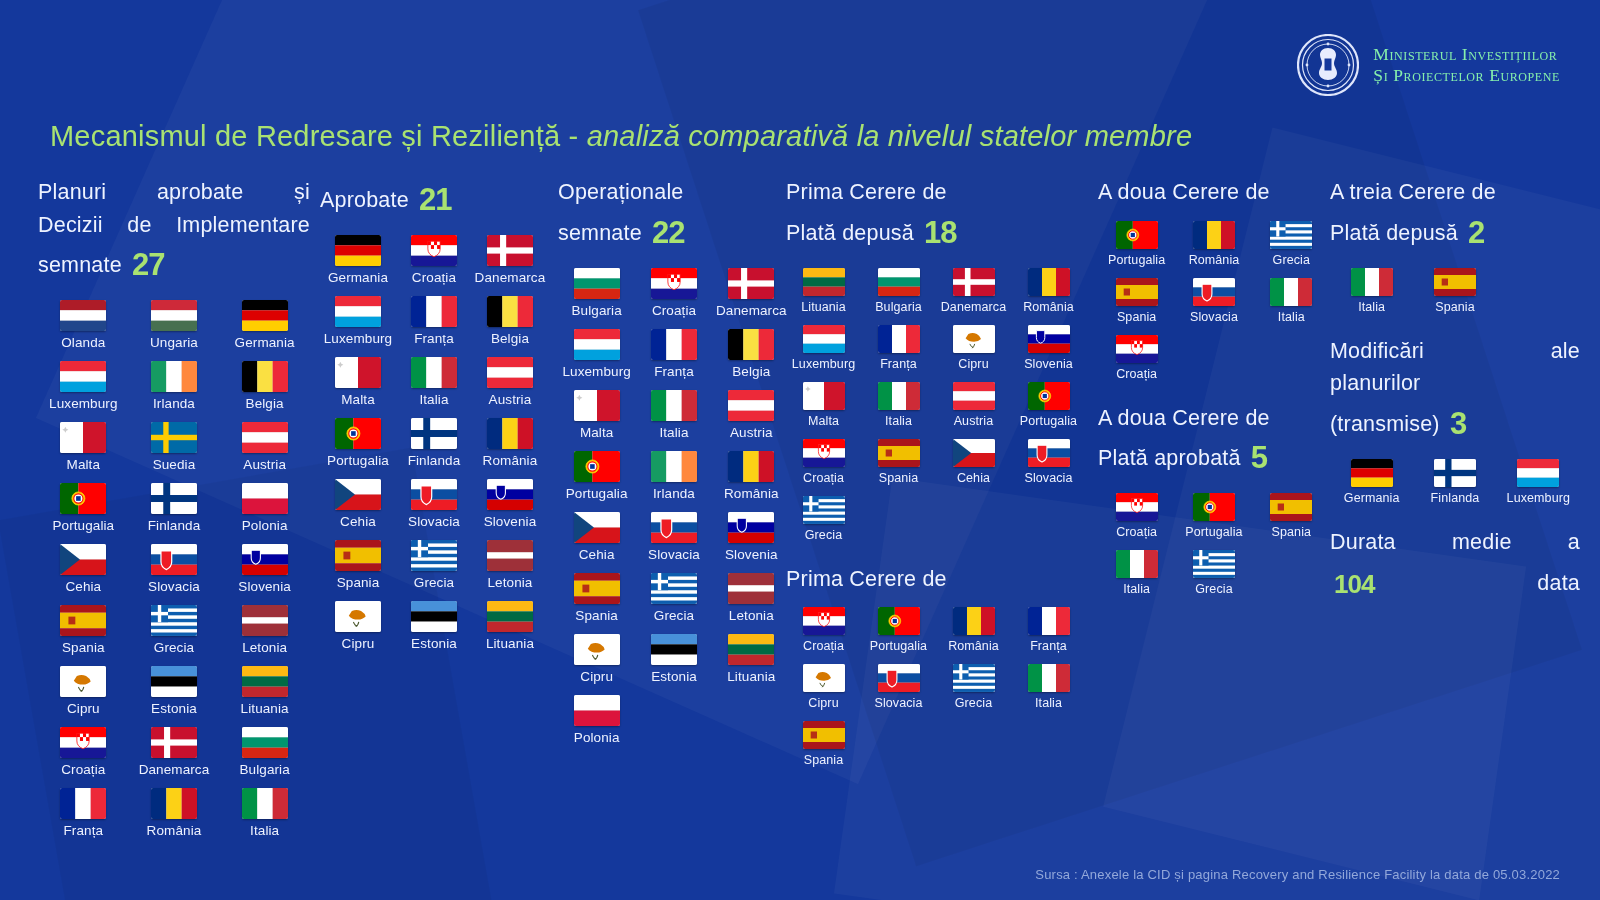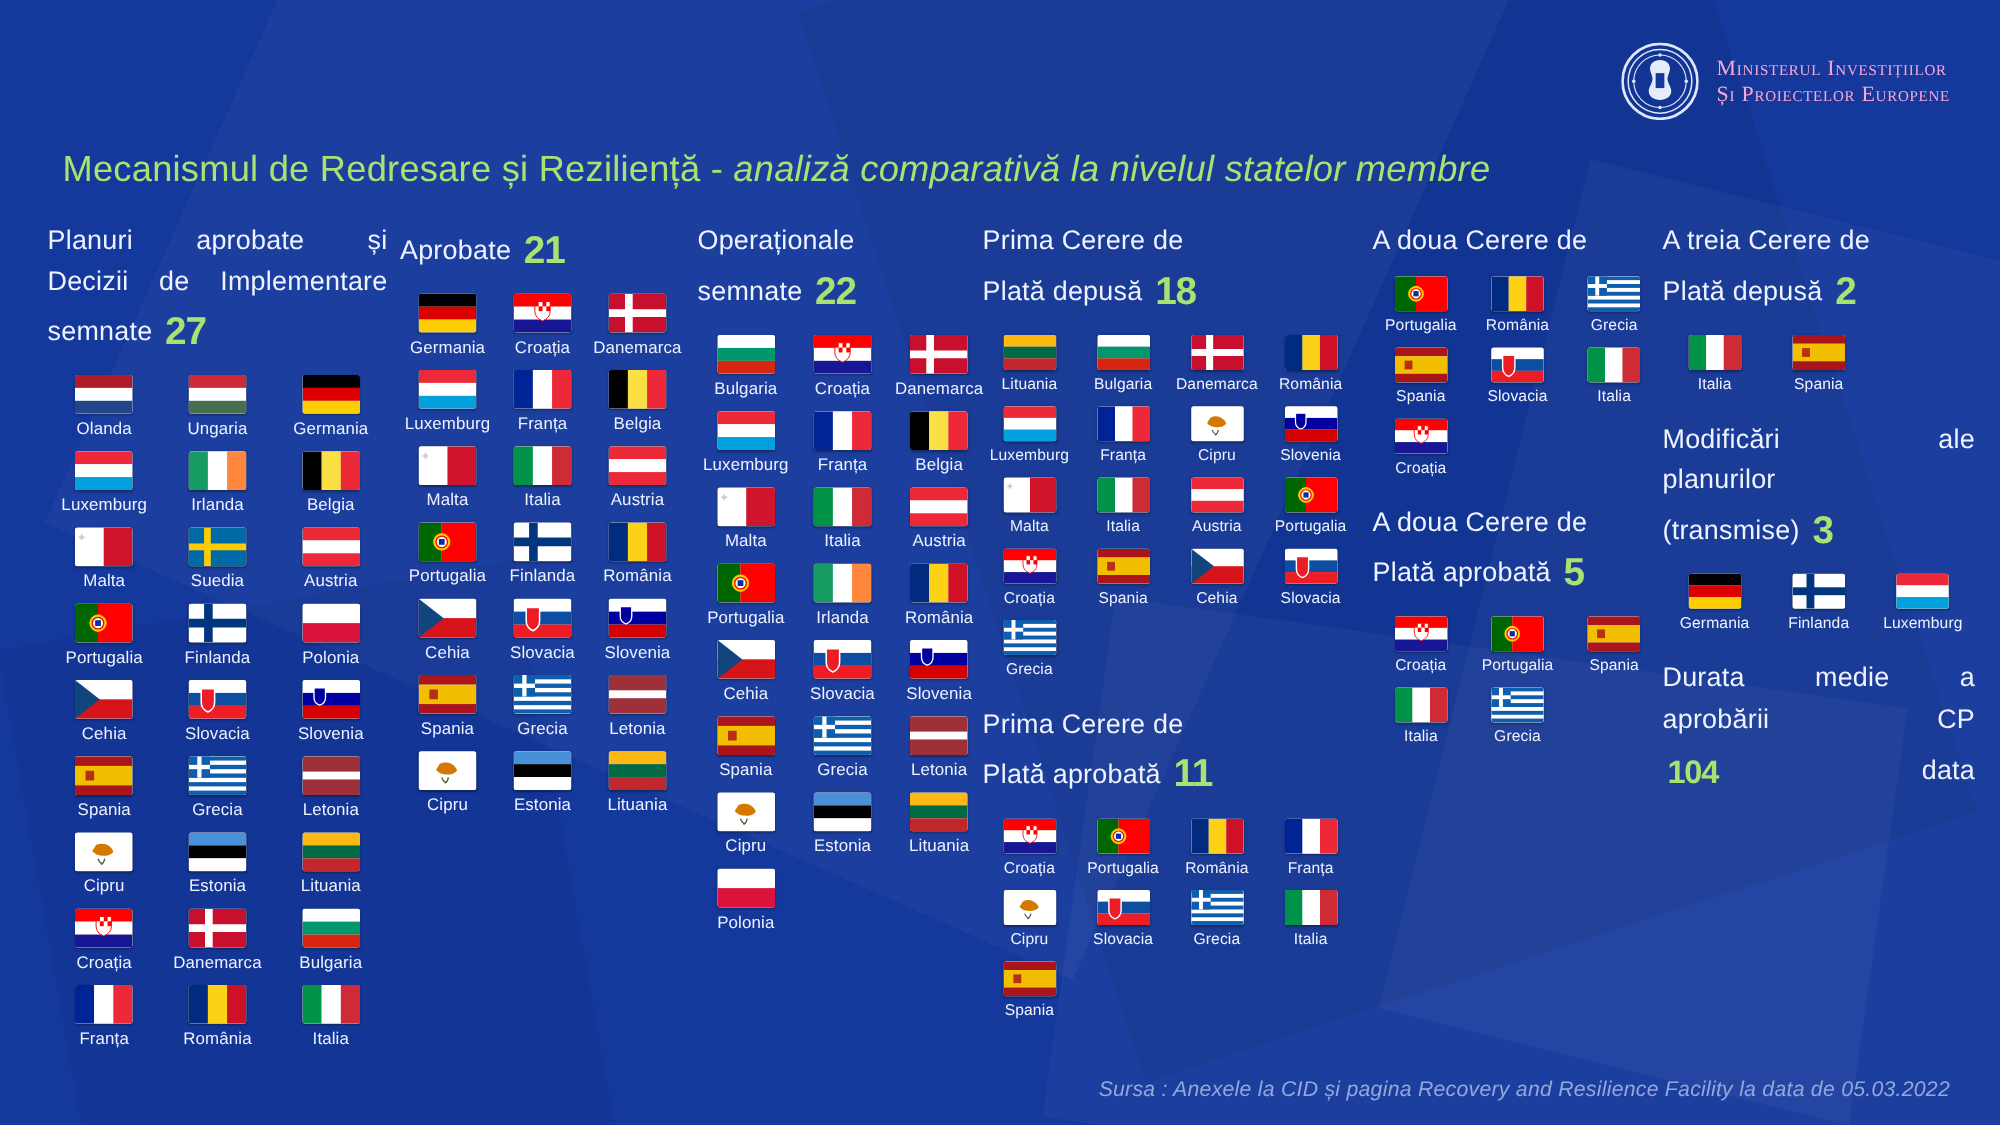--- a/index.html
+++ b/index.html
@@ -21,21 +21,21 @@
   .w5 { width: 640px; height: 420px; left: 860px; top: 520px; transform: rotate(8deg); }
 
   
   .header { position: absolute; top: 34px; right: 40px; display: flex; align-items: center; gap: 14px; }
   .seal { width: 62px; height: 62px; flex: 0 0 62px; }
   .ministry { line-height: 1.18; }
   .ministry div {
     font-family: "Liberation Serif", serif;
     font-size: 17.5px;
     letter-spacing: 0.6px;
-    color: #f9a8d4;
+    color: #86efac;
     font-variant: small-caps;
     text-transform: capitalize;
     white-space: nowrap;
   }
 
   
   .title {
     position: absolute; left: 50px; top: 120px;
     font-size: 29px; color: #a9e271; white-space: nowrap;
     letter-spacing: .2px;
@@ -85,21 +85,21 @@
   }
   .flags.small .cell .fl { width: 42px; height: 28px; }
   .flags.small .cell .nm { font-size: 12.5px; }
 
   
   .fl svg { display: block; width: 100%; height: 100%; }
 
   
   .source {
     position: absolute; right: 40px; bottom: 18px;
-    font-size: 17px; font-style: italic; color: #93a8da;
+    font-size: 13px; color: #93a8da;
     letter-spacing: .2px;
   }
 </style>
 </head>
 <body style="background: rgb(20, 56, 156);">
 
 <div class="bg-wash">
   <i class="w1"></i>
     <i class="w2"></i>
     <i class="w3"></i>
@@ -1111,21 +1111,20 @@
                 <rect y="8.9" width="22.2" height="4.44" fill="#FFFFFF"></rect>
               </svg>
             </span>
             <span class="nm">Grecia</span>
           </div>
         </div>
       </div>
       <div class="block">
         <div class="heading nojust">
           <div style="text-align:justify;text-align-last:left"><span>Prima Cerere de</span></div>
-          <div style="text-align:justify;text-align-last:left"><span>Plată aprobată</span> <span class="num">11</span></div>
         </div>
         <div class="flags g4 small">
           <div class="cell">
             <span class="fl">
               <svg viewBox="0 0 60 40" preserveAspectRatio="none">
                 <rect width="60" height="13.34" fill="#FF0000"></rect>
                 <rect y="13.34" width="60" height="13.33" fill="#FFFFFF"></rect>
                 <rect y="26.67" width="60" height="13.33" fill="#171796"></rect>
                 <g transform="translate(22,8)">
                   <path d="M0 0 h16 v10 q0 7 -8 10 q-8 -3 -8 -10z" fill="#FFFFFF" stroke="#FF0000" stroke-width="1"></path>
@@ -1467,20 +1466,19 @@
                 <rect y="26.67" width="60" height="13.33" fill="#00A1DE"></rect>
               </svg>
             </span>
             <span class="nm">Luxemburg</span>
           </div>
         </div>
       </div>
       <div class="block">
         <div class="heading">
           <div style="text-align:justify;text-align-last:justify">Durata medie a</div>
-          <div>aprobării CP</div>
           <div style="margin-top:6px"><span class="num big">104</span> <span>data</span></div>
         </div>
       </div>
     </div>
 </div>
 
 <div class="source">Sursa : Anexele la CID și pagina Recovery and Resilience Facility la data de 05.03.2022</div>
 
 </body></html>

